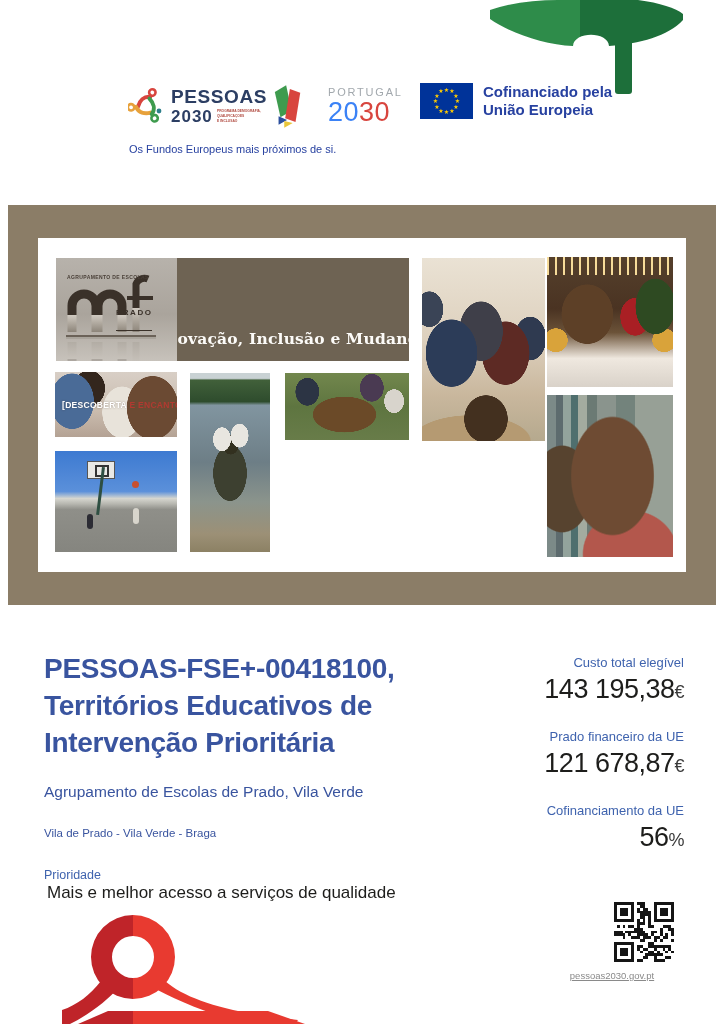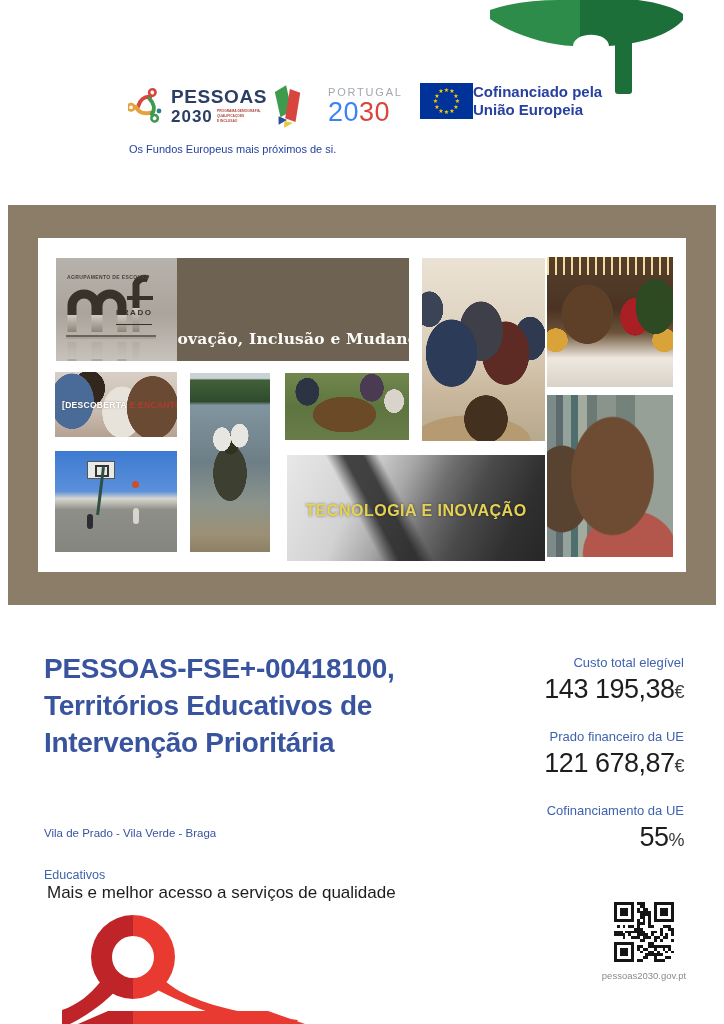--- a/index.html
+++ b/index.html
@@ -18,38 +18,38 @@
   .pessoas-desc{display:flex;flex-direction:column;}
   .pessoas-desc span{display:block;font-size:6px;line-height:5px;font-weight:700;color:#b0493f;
                      transform:scale(.55);transform-origin:left center;white-space:nowrap;}
 
   .pt-logo{position:absolute;left:272px;top:84px;display:flex;align-items:flex-start;gap:24px;}
   .pt-text{display:flex;flex-direction:column;line-height:1;}
   .pt-name{font-size:11px;letter-spacing:1.8px;color:#a2a8ad;margin-top:3px;}
   .pt-year{font-size:27px;font-weight:400;letter-spacing:.5px;margin-top:1px;}
   .pt-year .g{color:#3b82f6;} .pt-year .r{color:#d8453e;}
 
-  .eu-block{position:absolute;left:420px;top:83px;display:flex;align-items:center;}
+  .eu-block{position:absolute;left:420px;top:83px;display:flex;align-items:center;gap:10px;}
   .eu-flag{position:relative;width:53px;height:36px;background:#003399;flex:0 0 auto;}
   .eu-flag .star{position:absolute;transform:translate(-50%,-50%);color:#ffcc00;font-size:6px;line-height:6px;}
   .eu-text{font-size:15px;font-weight:700;color:#2741a0;line-height:18px;}
 
   .tagline{position:absolute;left:129px;top:143px;font-size:11px;color:#2741a0;}
 
   
   .collage{position:absolute;left:8px;top:205px;width:708px;height:400px;background:#8b7d67;}
   .collage-inner{position:absolute;left:30px;right:30px;top:33px;bottom:33px;background:#ffffff;}
   .ph{position:absolute;overflow:hidden;}
 
   .ph-prado{left:18px;top:20px;width:121px;height:103px;
     background:linear-gradient(180deg,#b7b2ab 0%,#aaa49c 55%,#c7c2bb 100%);}
   .agr-text{position:absolute;left:11px;top:16px;font-size:7px;line-height:7px;font-weight:700;
     letter-spacing:.5px;color:#4a4038;transform:scale(.72);transform-origin:left center;white-space:nowrap;}
   .prado-label{position:absolute;left:60px;top:50px;font-size:8px;font-weight:700;letter-spacing:1.5px;
-    color:#3a3129;border-bottom:1px solid #3a3129;padding-bottom:7px;}
+    color:#3a3129;border-bottom:1px solid #3a3129;padding-bottom:13px;}
   .prado-svg{position:absolute;left:0;top:0;width:121px;height:103px;}
 
   .ph-banner{left:139px;top:20px;width:232px;height:103px;background:#6e6353;
     display:flex;align-items:flex-end;justify-content:center;}
   .banner-text{padding-bottom:13px;font-family:"DejaVu Serif",serif;font-weight:700;
     font-size:15.5px;color:#fcfbf8;letter-spacing:.2px;white-space:nowrap;}
 
   .ph-students{left:384px;top:20px;width:123px;height:183px;background:
     radial-gradient(26px 34px at 24% 52%,#2c3c58 98%,transparent 100%),
     radial-gradient(22px 30px at 48% 40%,#3f3f49 98%,transparent 100%),
@@ -131,22 +131,22 @@
   .fin-item{margin-bottom:21px;}
   .fin-label{font-size:13px;line-height:16px;color:#3f63ae;margin-bottom:2px;}
   .fin-value{font-size:27px;line-height:32px;color:#1d1d1b;letter-spacing:-.5px;}
   .fin-unit{font-size:18px;font-weight:400;color:#3a3a3a;}
 
   
   .red-mark{position:absolute;left:62px;top:900px;width:250px;height:124px;}
   .qr{position:absolute;left:614px;top:902px;width:60px;height:60px;display:grid;
       grid-template-columns:repeat(21,1fr);grid-template-rows:repeat(21,1fr);background:#fff;}
   .qr .on{background:#151515;}
-  .qr-caption{position:absolute;left:584px;top:970px;width:120px;text-align:center;
-      font-size:9.5px;color:#8a8a8a;}
+  .qr-caption{position:absolute;left:552px;top:970px;width:120px;text-align:center;
+      font-size:9.5px;color:#8a8a8a;text-decoration:underline;}
 </style>
 </head>
 <body>
 
 <div id="page">
 
   <svg class="green-mark" viewBox="0 0 196 96" aria-hidden="true">
     <defs>
       <linearGradient id="gsplit" x1="0" y1="0" x2="196" y2="0" gradientUnits="userSpaceOnUse">
         <stop offset="0.47" stop-color="#2e8c4a"></stop>
@@ -273,48 +273,46 @@
       <div class="ph ph-basketball">
         <div class="bb-board">
             <div class="bb-sq"></div>
           </div>
         <div class="bb-pole"></div>
         <div class="bb-ball"></div>
         <div class="bb-fig1"></div>
         <div class="bb-fig2"></div>
       </div>
 
-      <div class="ph ph-printer">
-        <span class="tec-text">TECNOLOGIA E INOVAÇÃO</span>
-      </div>
 
     </div>
   </div>
 
   <div class="title">
     <div>PESSOAS-FSE+-00418100,</div>
     <div>Territórios Educativos de</div>
     <div>Intervenção Prioritária</div>
   </div>
+  <div class="beneficiary">Agrupamento de Escolas de Prado, Vila Verde</div>
   <div class="location">Vila de Prado - Vila Verde - Braga</div>
-  <div class="priority-label">Educativos</div>
+  <div class="priority-label">Prioridade</div>
   <div class="priority-value">Mais e melhor acesso a serviços de qualidade</div>
 
   <div class="fin">
     <div class="fin-item">
       <div class="fin-label">Custo total elegível</div>
       <div class="fin-value"><span>143 195,38</span><span class="fin-unit">€</span></div>
     </div>
     <div class="fin-item">
       <div class="fin-label">Prado financeiro da UE</div>
       <div class="fin-value"><span>121 678,87</span><span class="fin-unit">€</span></div>
     </div>
     <div class="fin-item">
       <div class="fin-label">Cofinanciamento da UE</div>
-      <div class="fin-value"><span>55</span><span class="fin-unit">%</span></div>
+      <div class="fin-value"><span>56</span><span class="fin-unit">%</span></div>
     </div>
   </div>
 
   <svg class="red-mark" viewBox="0 0 250 124" aria-hidden="true">
     <defs>
       <linearGradient id="rsplit" x1="0" y1="0" x2="250" y2="0" gradientUnits="userSpaceOnUse">
         <stop offset="0.284" stop-color="#bf2429"></stop>
         <stop offset="0.284" stop-color="#e83a30"></stop>
       </linearGradient>
     </defs>

